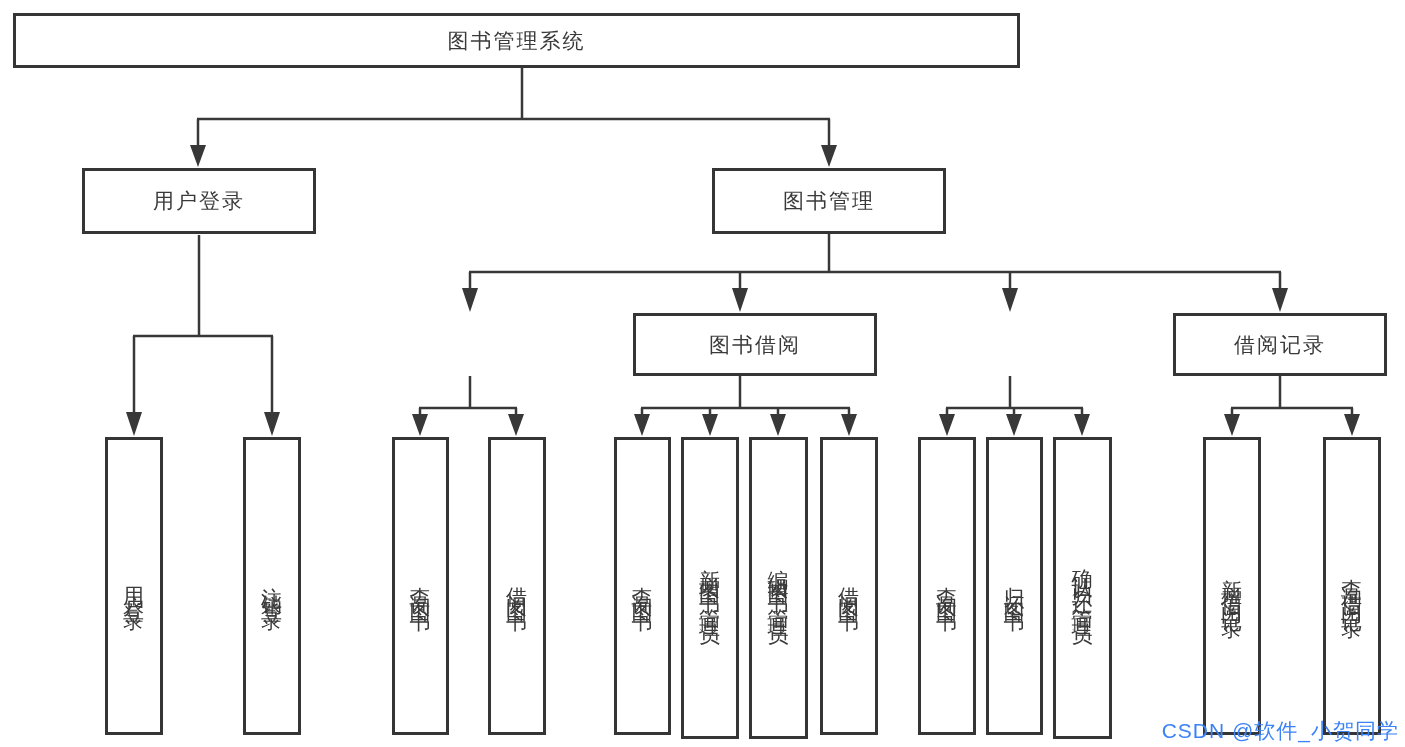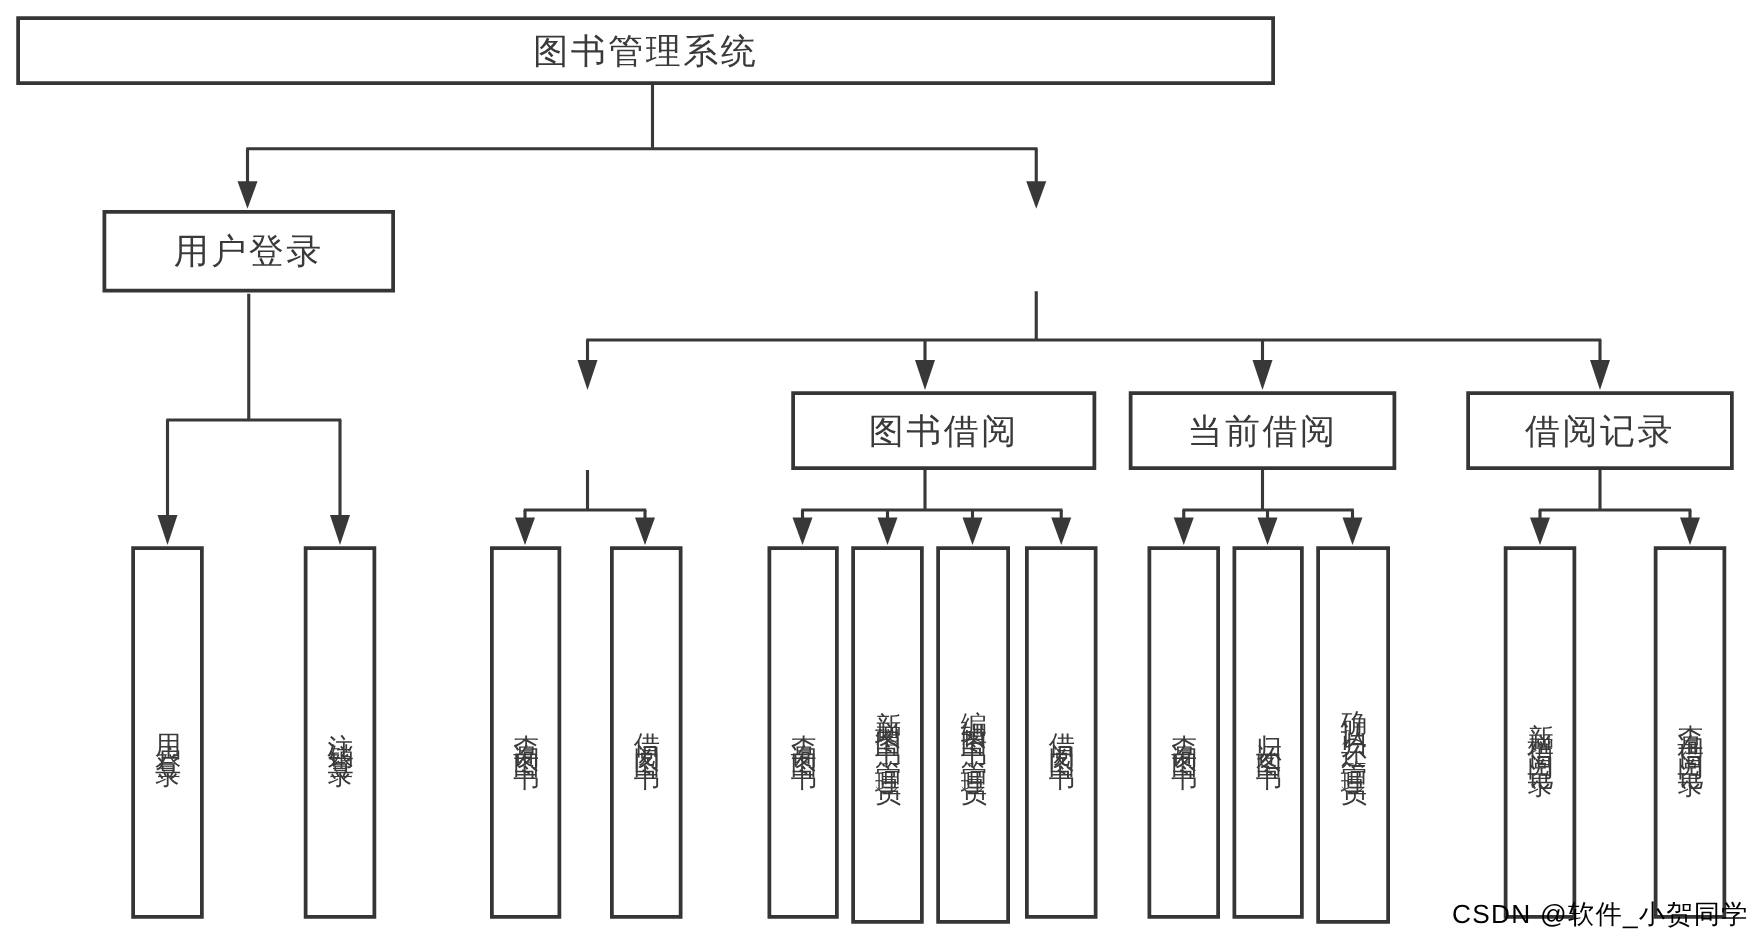--- a/index.html
+++ b/index.html
@@ -22,38 +22,38 @@
     position: absolute;
     box-sizing: border-box;
     border: 3px solid #353535;
     background: #ffffff;
     display: flex;
     align-items: center;
     justify-content: center;
     color: #3a3a3a;
   }
   .node .h-label {
-    font-size: 28px;
+    font-size: 21px;
     letter-spacing: 2px;
     white-space: nowrap;
   }
   .node .v-label {
     writing-mode: vertical-rl;
     text-orientation: mixed;
     font-size: 21px;
     letter-spacing: 8px;
     line-height: 1;
     white-space: nowrap;
   }
   .watermark {
     position: absolute;
     right: 6px;
     bottom: 2px;
     font-size: 21px;
-    color: #000000;
+    color: #3b82f6;
     letter-spacing: 1px;
     white-space: nowrap;
   }
 </style>
 </head>
 <body>
 
 <div class="stage">
 
   <svg class="wires" viewBox="0 0 1405 747" xmlns="http://www.w3.org/2000/svg">
@@ -122,26 +122,26 @@
     </g>
   </svg>
 
   <div class="node" style="left:13px; top:13px; width:1007px; height:55px">
     <span class="h-label">图书管理系统</span>
   </div>
 
   <div class="node" style="left:82px; top:168px; width:234px; height:66px">
     <span class="h-label">用户登录</span>
   </div>
+  <div class="node" style="left:712px; top:168px; width:234px; height:66px">
+    <span class="h-label">图书管理</span>
+  </div>
 
   <div class="node" style="left:633px; top:313px; width:244px; height:63px">
     <span class="h-label">图书借阅</span>
-  </div>
-  <div class="node" style="left:903px; top:313px; width:214px; height:63px">
-    <span class="h-label">当前借阅</span>
   </div>
   <div class="node" style="left:1173px; top:313px; width:214px; height:63px">
     <span class="h-label">借阅记录</span>
   </div>
 
   <div class="node" style="left:105px; top:437px; width:58px; height:298px">
     <span class="v-label">用户登录</span>
   </div>
   <div class="node" style="left:243px; top:437px; width:58px; height:298px">
     <span class="v-label">注销登录</span>

